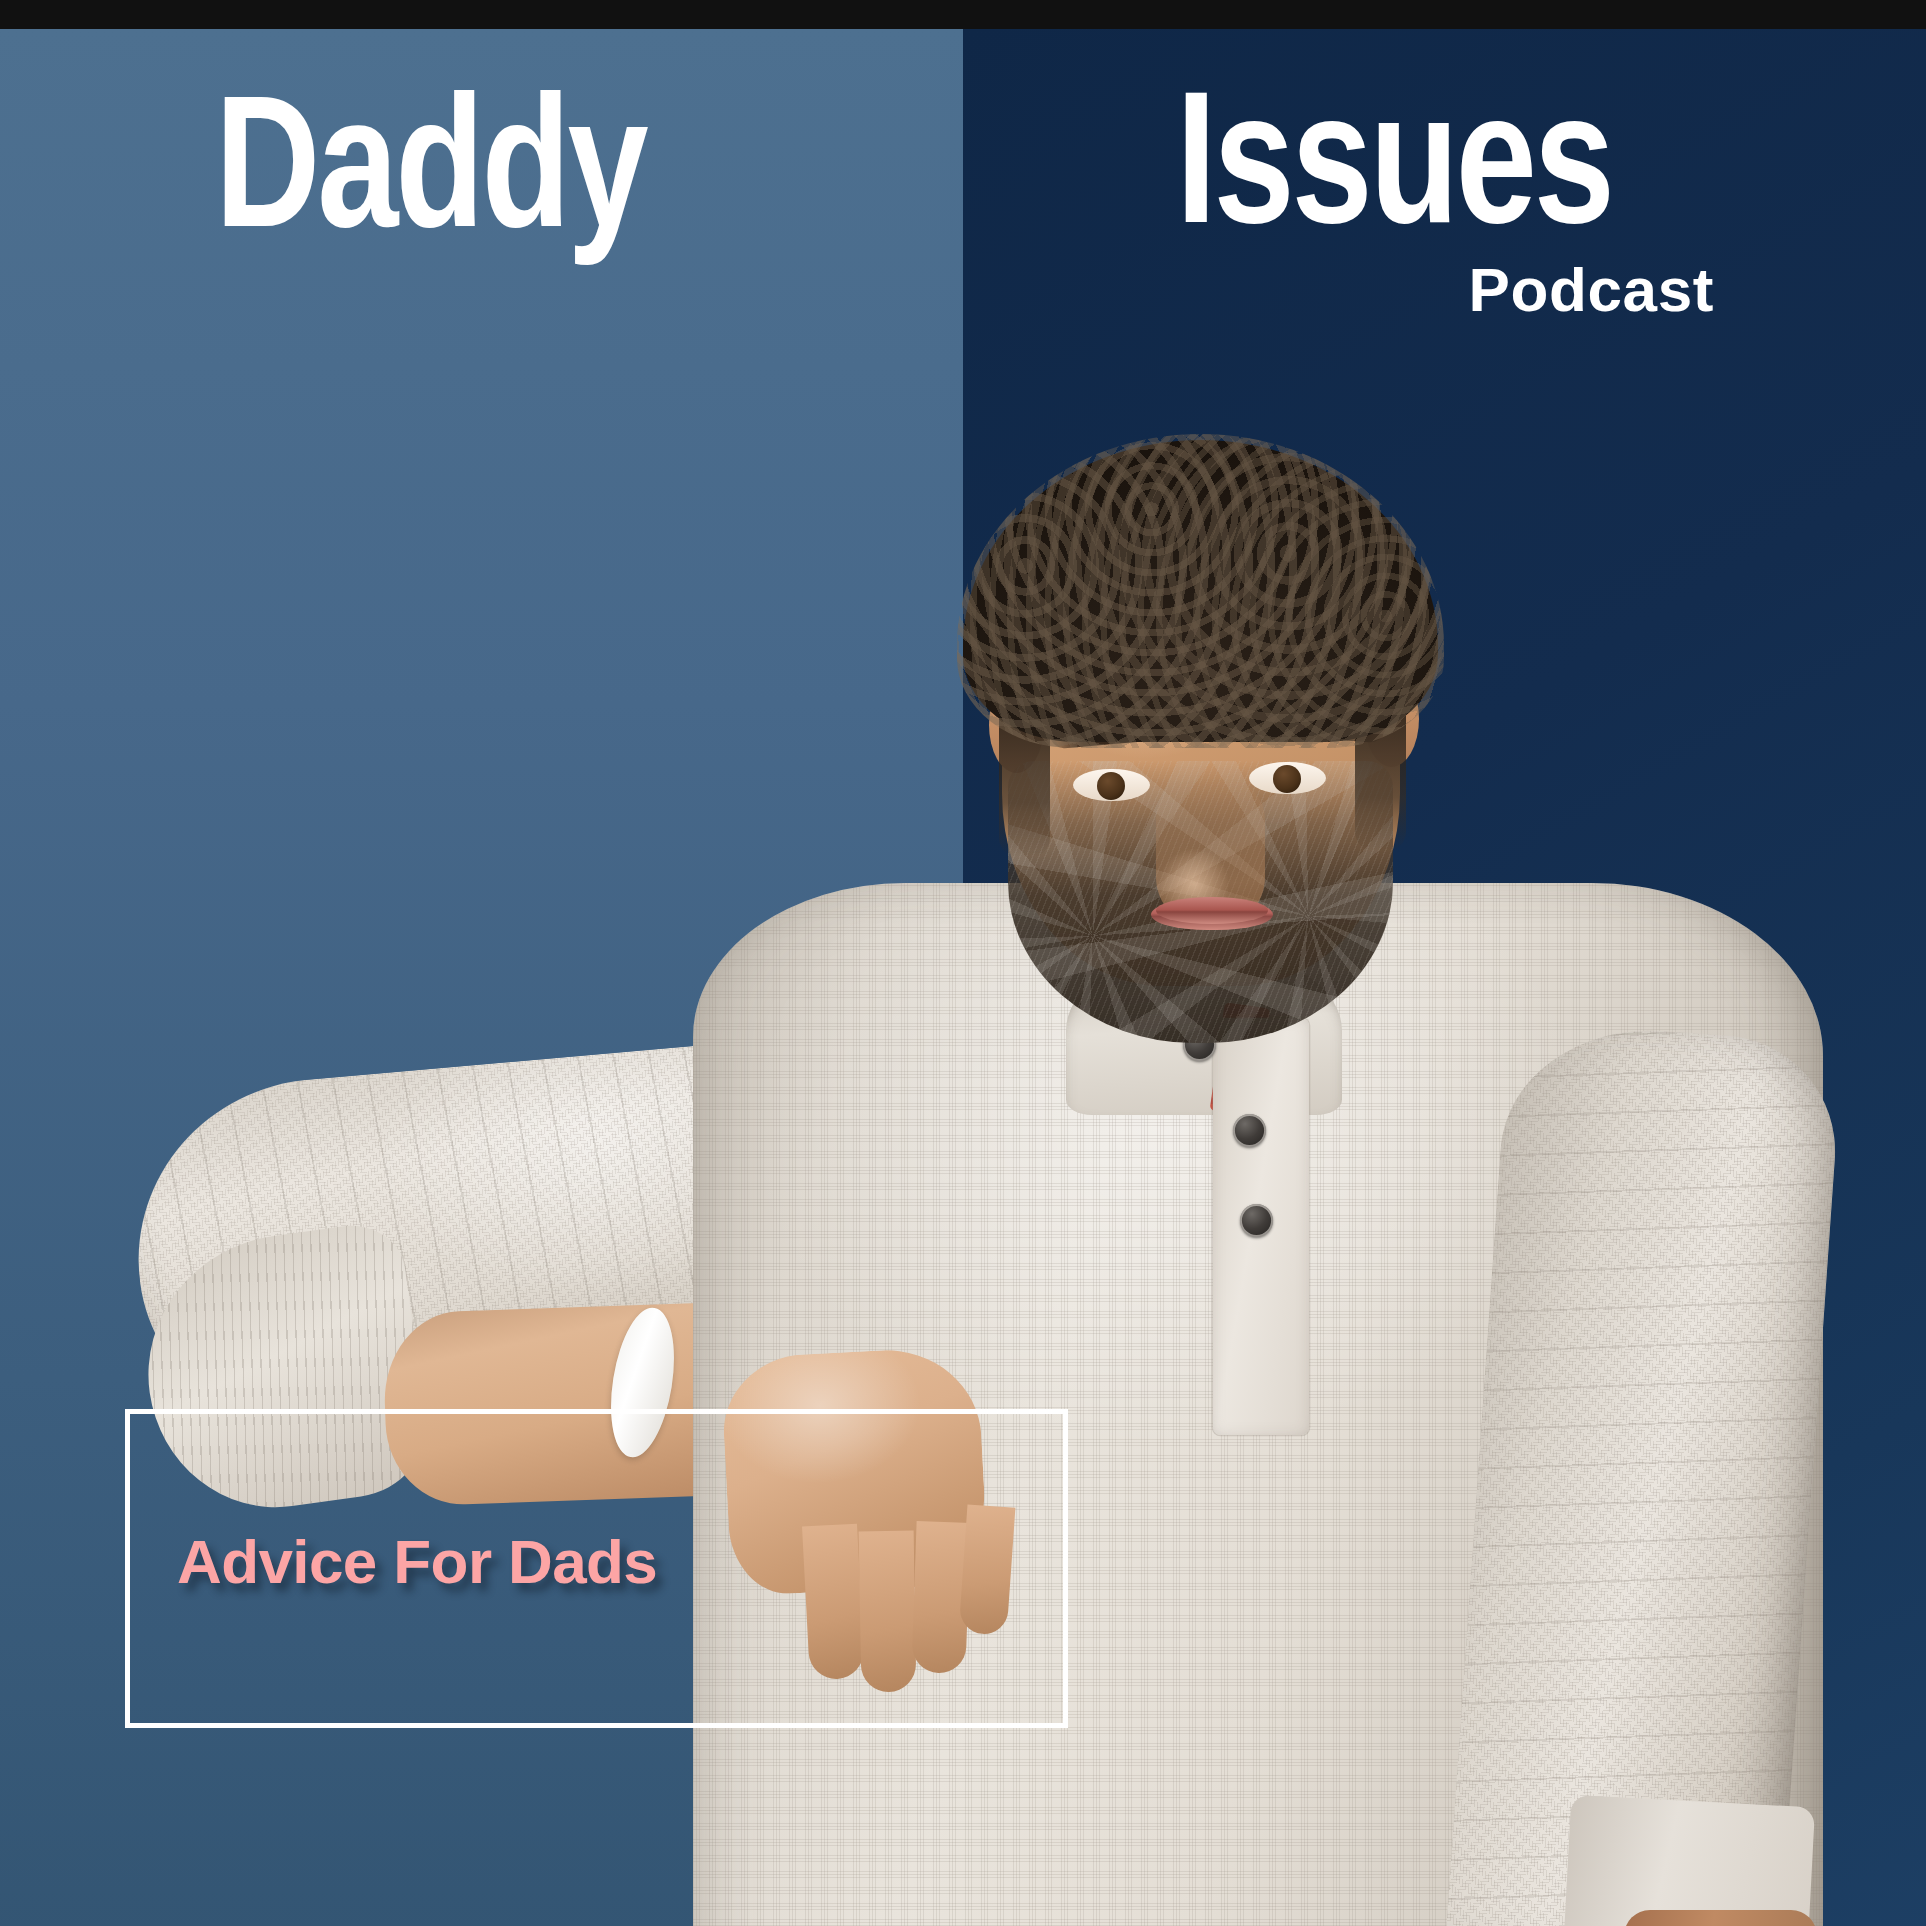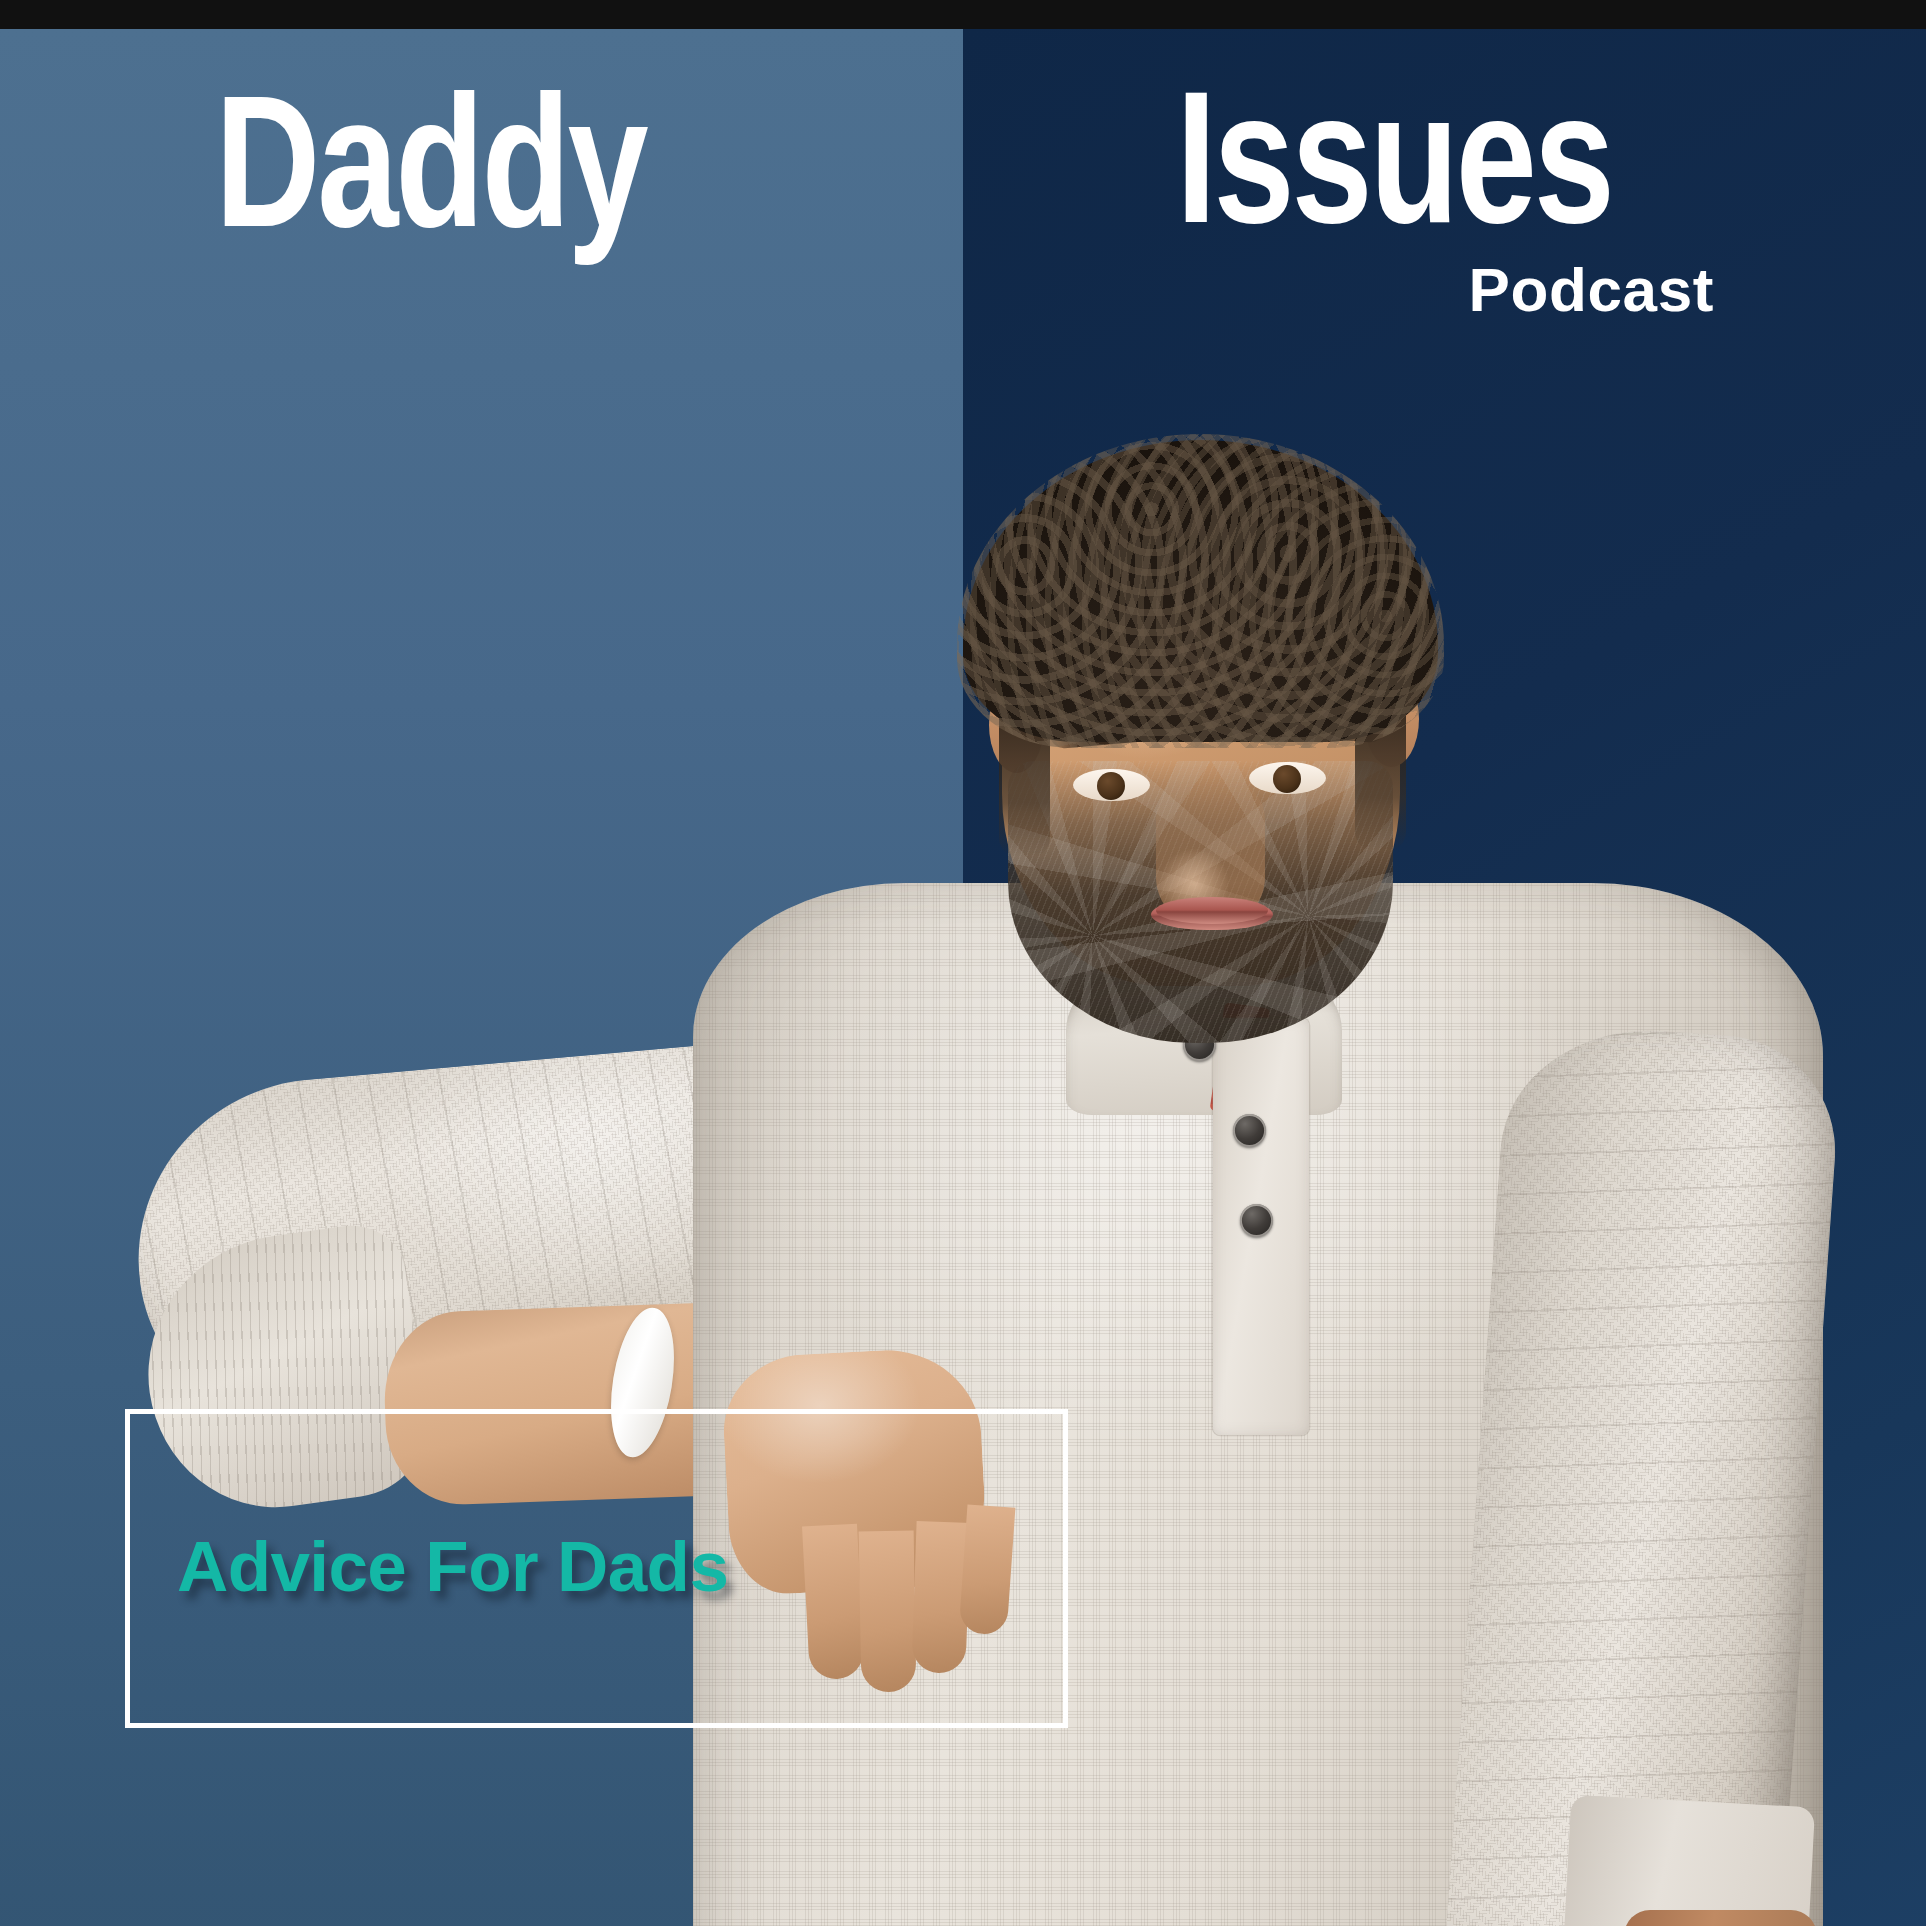--- a/index.html
+++ b/index.html
@@ -295,24 +295,24 @@
   #tagline-box{
     position:absolute;
     left:125px;top:1380px;
     width:943px;height:319px;
     border:5.8px solid #ffffff;
     box-sizing:border-box;
   }
   #tagline-text{
     position:absolute;
     left:177px;top:1502px;
-    color:#14b8a6;
+    color:#fca5a5;
     font-family:"Liberation Sans", sans-serif;
     font-weight:bold;
-    font-size:71px;
+    font-size:62px;
     line-height:1;
     letter-spacing:-0.6px;
     white-space:nowrap;
     text-shadow:6.4px 7.7px 9px rgba(10,20,30,.45);
   }
 </style>
 </head>
 <body>
 
 <div id="art">

